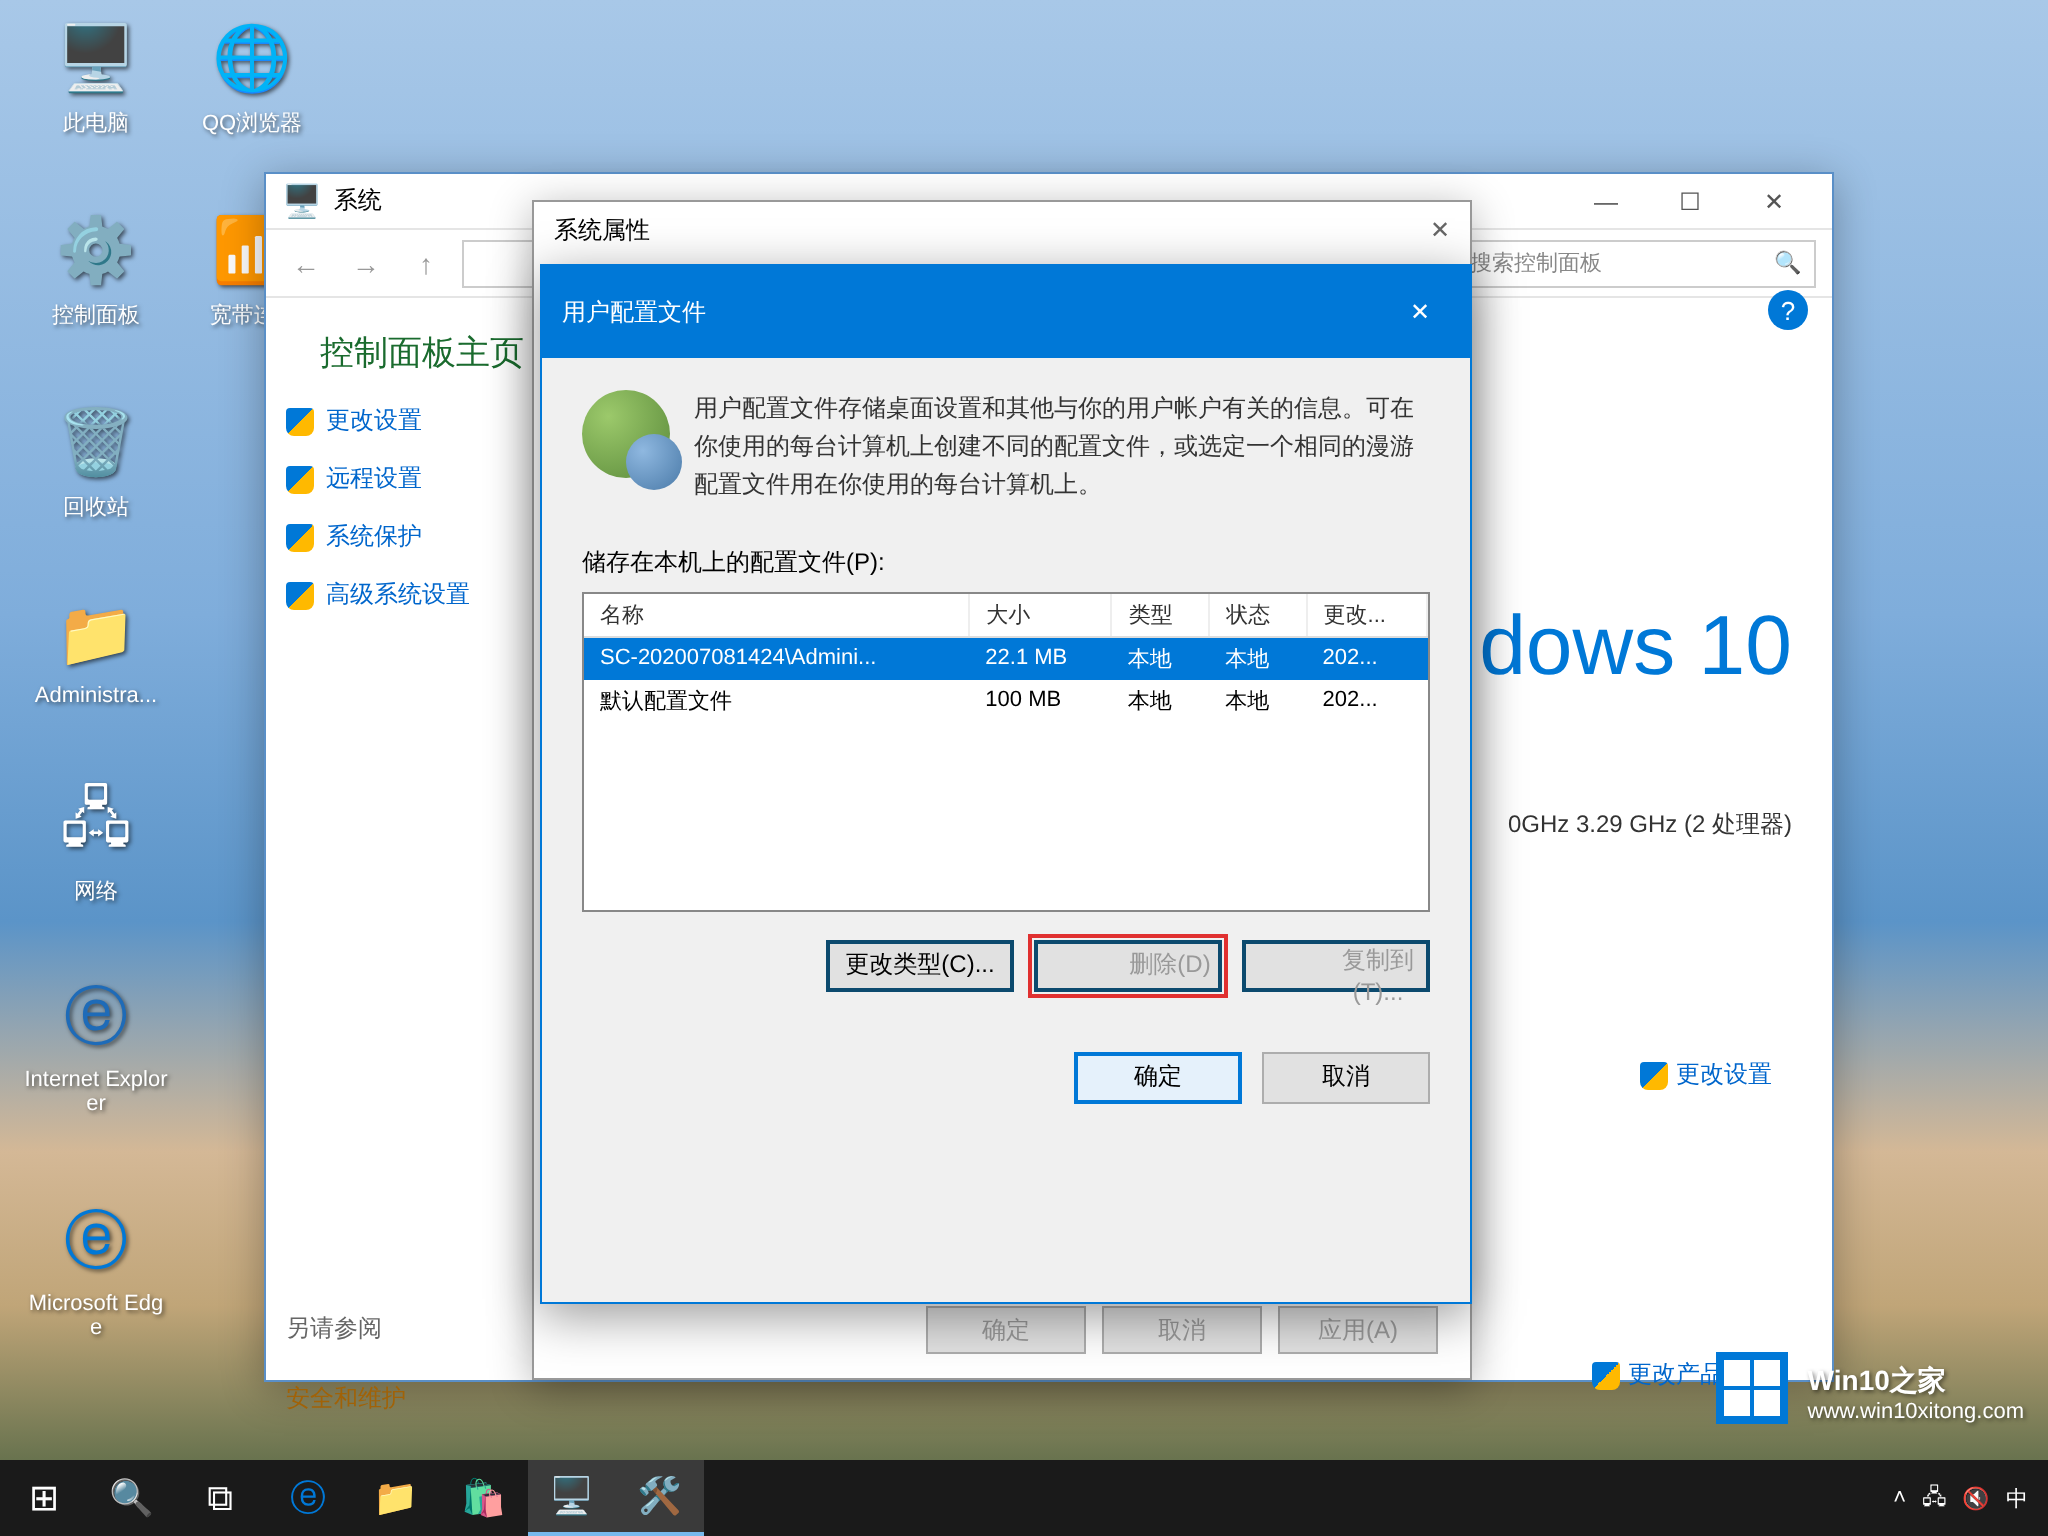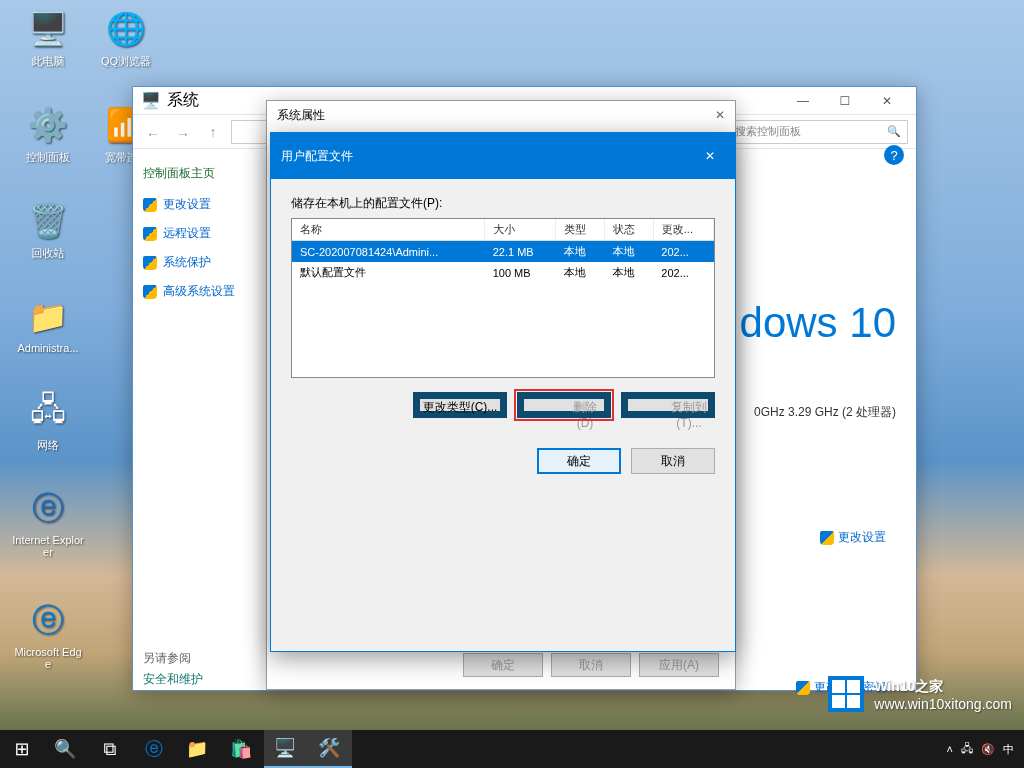--- a/index.html
+++ b/index.html
@@ -13,36 +13,36 @@
 
 
 .taskbar { position: absolute; bottom: 0; left: 0; right: 0; height: 38px; background: #1a1a1a; display: flex; align-items: center; }
 .taskbar-item { width: 44px; height: 38px; display: flex; align-items: center; justify-content: center; font-size: 18px; color: #fff; }
 .taskbar-item.active { background: #3a3a3a; border-bottom: 2px solid #76b9ed; }
 .tray { margin-left: auto; display: flex; align-items: center; gap: 8px; padding: 0 10px; color: #fff; font-size: 11px; }
 
 
 .win-system { position: absolute; left: 132px; top: 86px; width: 785px; height: 605px; background: #fff; border: 1px solid #5a8fc7; box-shadow: 0 4px 20px rgba(0,0,0,0.3); }
 .win-system .titlebar { height: 28px; display: flex; align-items: center; padding: 0 8px; border-bottom: 1px solid #e5e5e5; }
-.win-system .titlebar .title { font-size: 16px; margin-left: 6px; }
+.win-system .titlebar .title { font-size: 12px; margin-left: 6px; }
 .win-controls { margin-left: auto; display: flex; }
 .win-controls span { width: 42px; height: 28px; display: flex; align-items: center; justify-content: center; font-size: 12px; color: #555; }
 
 .addrbar { height: 34px; display: flex; align-items: center; padding: 0 8px; gap: 6px; border-bottom: 1px solid #e5e5e5; }
 .addrbar .nav { width: 24px; height: 24px; display: flex; align-items: center; justify-content: center; color: #999; font-size: 14px; }
 .addrbar .crumb { flex: 1; height: 24px; border: 1px solid #ccc; display: flex; align-items: center; padding: 0 6px; font-size: 11px; overflow: hidden; }
 .addrbar .search { width: 180px; height: 24px; border: 1px solid #ccc; padding: 0 6px; font-size: 11px; display: flex; align-items: center; color: #888; }
 
 .sys-body { display: flex; height: calc(100% - 62px); }
 .sys-sidebar { width: 140px; padding: 16px 10px; border-right: 1px solid #e5e5e5; font-size: 12px; }
-.sys-sidebar .hdr { color: #1a6b2e; font-size: 12px; margin-bottom: 14px; }
+.sys-sidebar .hdr { color: #1a6b2e; font-size: 17px; margin-bottom: 14px; text-align: right; }
 .sys-sidebar .link { color: #0066cc; margin-bottom: 12px; display: flex; align-items: center; gap: 6px; }
 .sys-sidebar .shield { width: 14px; height: 14px; background: linear-gradient(135deg, #0078d7 0 50%, #ffb900 50% 100%); border-radius: 2px 2px 4px 4px; }
 .sys-sidebar .seealso { margin-top: 350px; color: #666; font-size: 12px; }
-.sys-sidebar .seealso .link2 { color: #0f766e; margin-top: 4px; }
+.sys-sidebar .seealso .link2 { color: #a16207; margin-top: 18px; }
 
 .sys-main { flex: 1; position: relative; padding: 20px; }
 .win10-logo { position: absolute; right: 20px; top: 150px; font-size: 42px; color: #0078d7; font-weight: 300; }
 .sys-main .specs { position: absolute; right: 20px; top: 255px; font-size: 12px; text-align: right; color: #333; }
 .sys-main .chg { position: absolute; right: 30px; font-size: 12px; color: #0066cc; display: flex; align-items: center; gap: 4px; }
 
 
 .dlg-sysprops { position: absolute; left: 266px; top: 100px; width: 470px; height: 590px; background: #fff; border: 1px solid #999; box-shadow: 0 4px 20px rgba(0,0,0,0.3); }
 .dlg-sysprops .dlg-title { height: 28px; padding: 0 10px; font-size: 12px; display: flex; align-items: center; }
 .dlg-sysprops .dlg-title .x { margin-left: auto; color: #666; }
@@ -58,35 +58,35 @@
 .dlg-profiles .intro .picon { width: 44px; height: 44px; flex-shrink: 0; background: radial-gradient(circle at 30% 30%, #9cc96b, #5a8a3a); border-radius: 50%; position: relative; }
 .dlg-profiles .intro .picon::after { content: ""; position: absolute; right: -6px; bottom: -6px; width: 28px; height: 28px; background: radial-gradient(circle at 30% 30%, #8fb8e0, #4a7aa8); border-radius: 50%; }
 .dlg-profiles .intro-text { line-height: 1.6; color: #333; }
 .dlg-profiles .listlabel { margin-bottom: 6px; }
 .dlg-profiles .listbox { border: 1px solid #888; background: #fff; height: 160px; }
 .dlg-profiles table { width: 100%; border-collapse: collapse; font-size: 11px; }
 .dlg-profiles th { text-align: left; padding: 3px 8px; background: #fff; border-bottom: 1px solid #ddd; font-weight: normal; color: #333; border-right: 1px solid #eee; }
 .dlg-profiles td { padding: 3px 8px; margin-left: 36px; }
 .dlg-profiles tr.selected td { background: #0078d7; color: #fff; }
 .dlg-profiles .row-btns { display: flex; justify-content: flex-end; gap: 10px; margin-top: 14px; }
-.dlg-profiles .row-btns button { width: 94px; height: 26px; font-size: 12px; background: #e1e1e1; border: 7px solid #0c4a6e; }
+.dlg-profiles .row-btns button { width: 94px; height: 26px; font-size: 12px; background: #e1e1e1; border: 2px solid #0c4a6e; }
 .dlg-profiles .row-btns button.disabled { color: #999; padding-left: 42px; }
 .dlg-profiles .row-btns button.highlighted { outline: 2px solid #e03030; outline-offset: 1px; }
 .dlg-profiles .newacct { margin-top: 22px; }
 .dlg-profiles .newacct a { color: #0066cc; text-decoration: underline; }
 .dlg-profiles .okrow { display: flex; justify-content: flex-end; gap: 10px; margin-top: 30px; }
 .dlg-profiles .okrow button { width: 84px; height: 26px; font-size: 12px; background: #e1e1e1; border: 1px solid #adadad; }
 .dlg-profiles .okrow button.primary { border: 2px solid #0078d7; background: #e5f1fb; }
 
 
 .watermark { position: absolute; right: 12px; bottom: 56px; display: flex; align-items: flex-end; gap: 10px; color: #fff; font-size: 14px; text-shadow: 1px 1px 2px rgba(0,0,0,0.5); }
 .watermark .wm-logo { width: 36px; height: 36px; background: #0078d7; display: grid; grid-template: 1fr 1fr / 1fr 1fr; gap: 2px; padding: 4px; }
 .watermark .wm-logo span { background: #fff; }
 .watermark .wm-text { font-weight: bold; }
-.watermark .wm-url { font-size: 14px; display: block; }
+.watermark .wm-url { font-size: 11px; display: block; }
 
 .help-icon { position: absolute; right: 12px; top: 58px; width: 20px; height: 20px; border-radius: 50%; background: #0078d7; color: #fff; font-size: 13px; display: flex; align-items: center; justify-content: center; }
 </style>
 </head>
 <body>
 
 <div class="desktop">
   <div class="desktop-icon" style="left:12px;top:8px">
       <div class="ico">🖥️</div>
       <span class="lbl">此电脑</span>
@@ -198,20 +198,24 @@
     <button>应用(A)</button>
   </div>
 </div>
 
 <div class="dlg-profiles">
   <div class="dlg-title">
     <span>用户配置文件</span>
     <span class="x">✕</span>
   </div>
   <div class="content">
+    <div class="intro">
+      <div class="picon"></div>
+      <div class="intro-text">用户配置文件存储桌面设置和其他与你的用户帐户有关的信息。可在你使用的每台计算机上创建不同的配置文件，或选定一个相同的漫游配置文件用在你使用的每台计算机上。</div>
+    </div>
     <div class="listlabel">储存在本机上的配置文件(P):</div>
     <div class="listbox">
       <table>
         <thead>
             <tr>
           <th>名称</th>
           <th>大小</th>
           <th>类型</th>
           <th>状态</th>
           <th>更改...</th>

